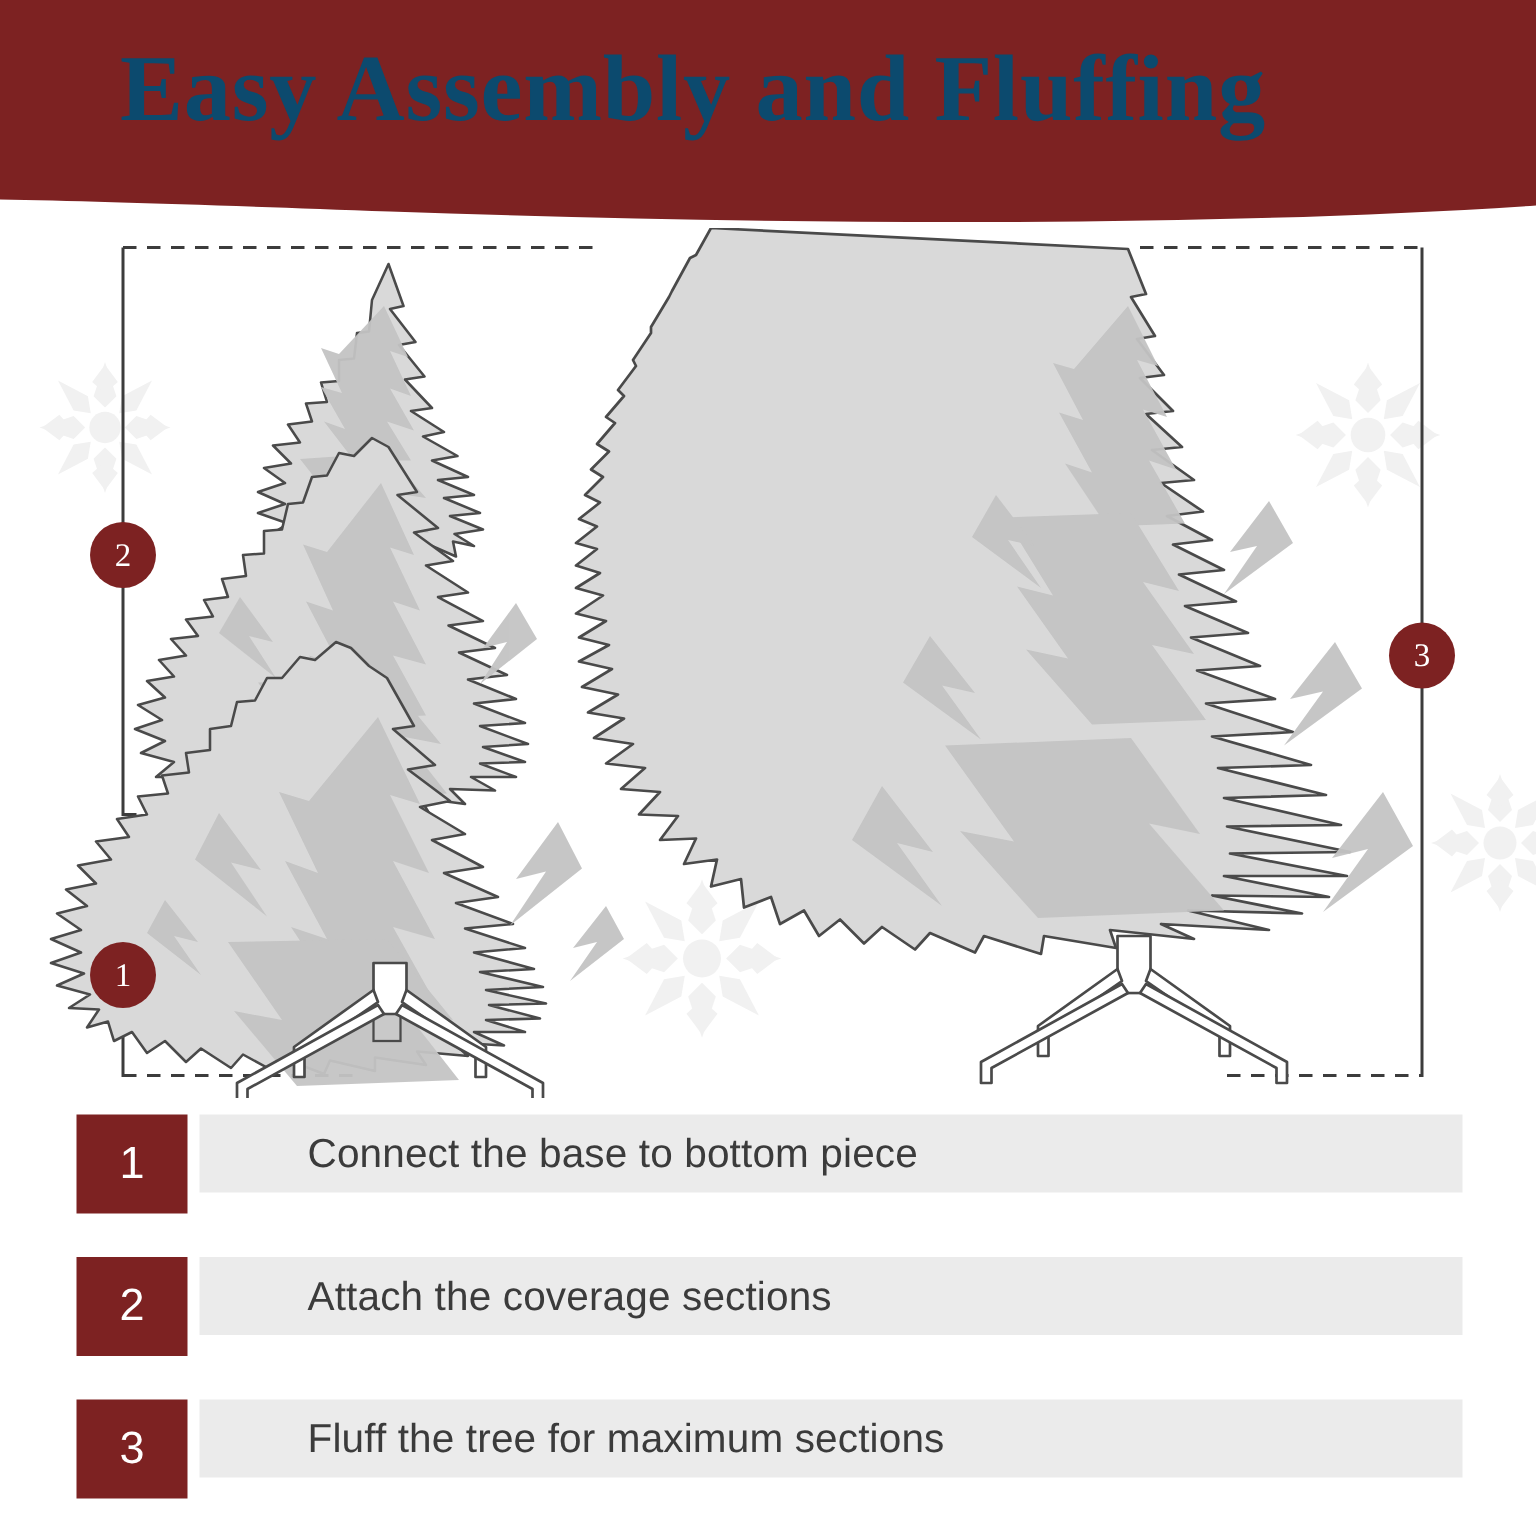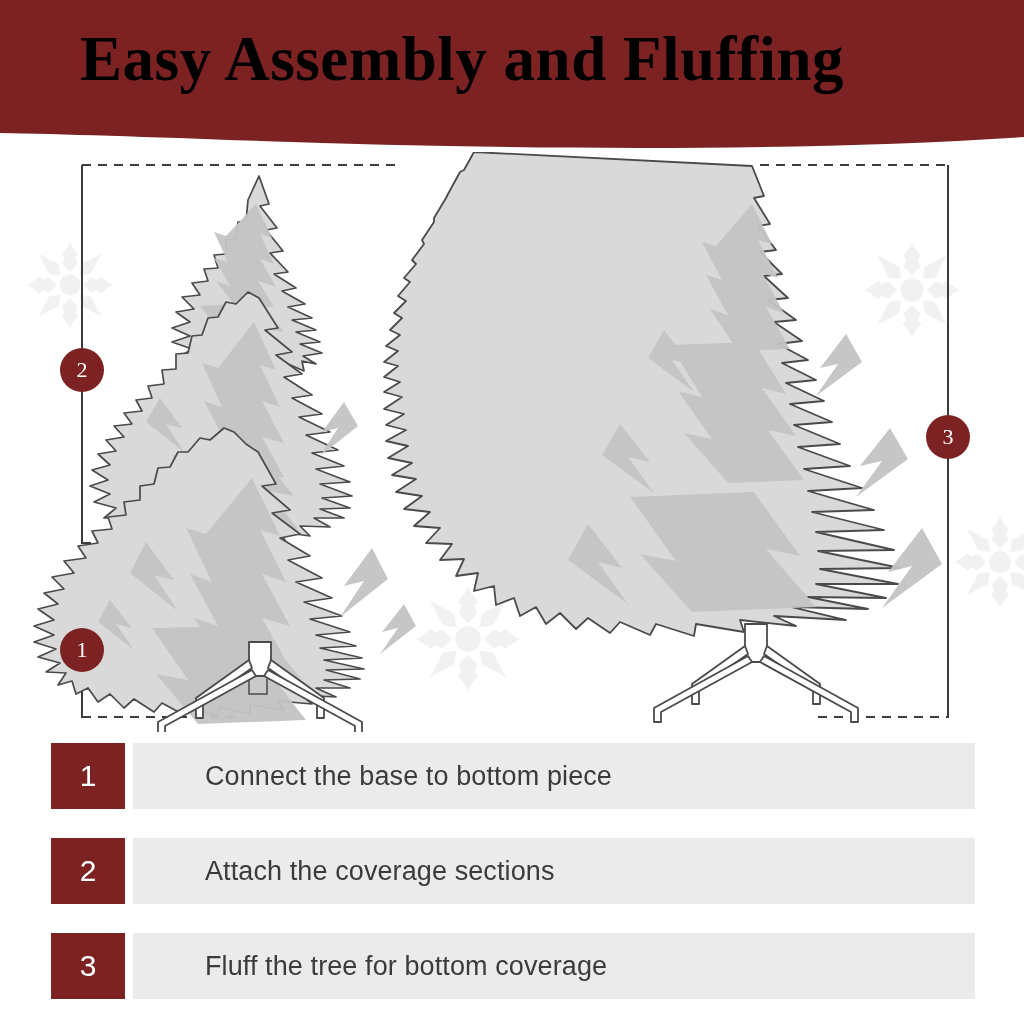--- a/index.html
+++ b/index.html
@@ -7,21 +7,21 @@
   body{width:1024px;height:1024px;overflow:hidden;font-family:"Liberation Sans",sans-serif;}
 
   #page{position:relative;width:1024px;height:1024px;background:#ffffff;}
 
   
   #header-banner{position:absolute;left:0;top:0;width:1024px;height:152px;overflow:hidden;}
   #header-banner svg.banner-shape{position:absolute;left:0;top:0;}
   #header-title{
      position:absolute;left:0;top:26px;width:924px;text-align:center;
      font-family:"Liberation Serif","DejaVu Serif",serif;
-     font-size:63px;line-height:1.05;font-weight:700;color:#000000;
+     font-size:63px;line-height:1.05;font-weight:700;color:#0c4a6e;
      letter-spacing:0.5px;white-space:nowrap;
   }
 
   
   #diagram{position:absolute;left:0;top:152px;width:1024px;height:580px;}
   #diagram svg{position:absolute;left:0;top:0;}
 
   .badge{
     position:absolute;border-radius:50%;
     background:#7d2222;color:#ffffff;
@@ -32,21 +32,21 @@
 
   
   #steps{position:absolute;left:0;top:735;width:1024px;}
   .step-row{position:absolute;left:51px;width:924px;height:66px;}
   .step-num{
     position:absolute;left:0;top:0;width:74px;height:66px;background:#7d2222;
     color:#ffffff;display:flex;align-items:center;justify-content:center;
     font-family:"Liberation Sans",sans-serif;font-size:30px;font-weight:300;line-height:1;
   }
   .step-text-bar{
-    position:absolute;left:82px;top:0;width:842px;height:66px;background:#ebebeb;
+    position:absolute;left:82px;top:0;width:842px;height:52px;background:#ebebeb;
     display:flex;align-items:center;
   }
   .step-text{
     padding-left:72px;font-family:"Liberation Sans",sans-serif;
     font-size:27px;font-weight:300;color:#3b3b3b;letter-spacing:0.1px;white-space:nowrap;
   }
 </style>
 </head>
 <body>
 
@@ -278,19 +278,19 @@
       <div class="step-text-bar">
         <span class="step-text">Attach the coverage sections</span>
       </div>
     </div>
 
     <div class="step-row" style="top:933px;">
       <div class="step-num">
         <span>3</span>
       </div>
       <div class="step-text-bar">
-        <span class="step-text">Fluff the tree for bottom coverage</span>
+        <span class="step-text">Fluff the tree for maximum sections</span>
       </div>
     </div>
 
   </div>
 
 </div>
 
 </body></html>

